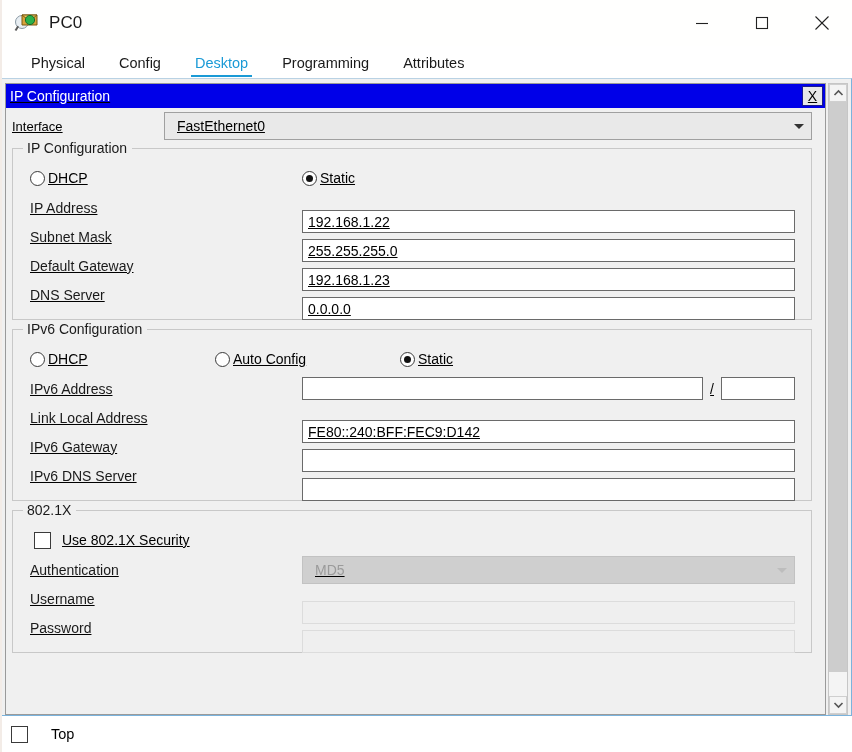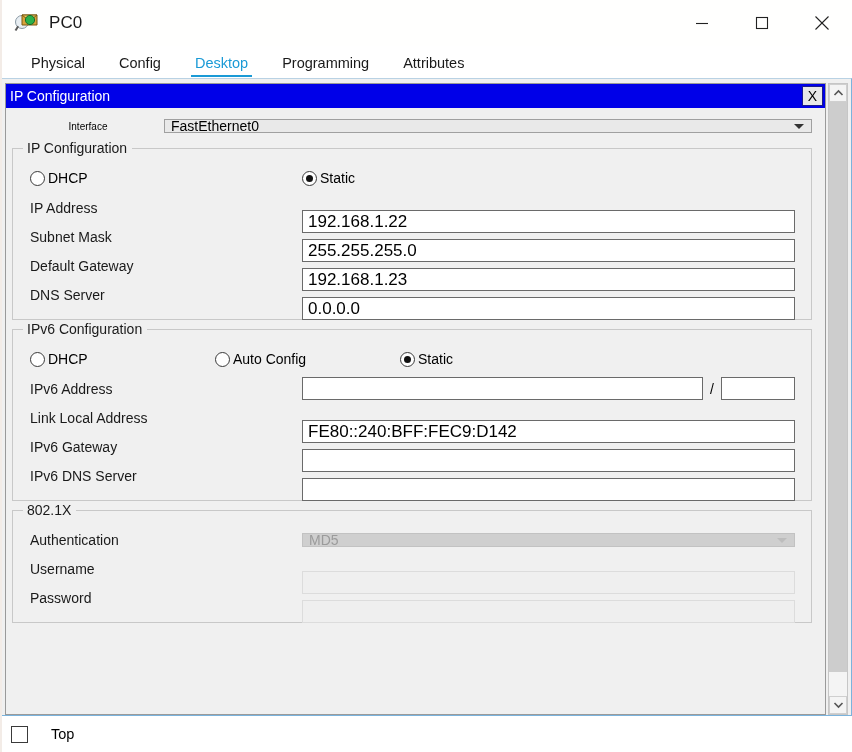--- a/index.html
+++ b/index.html
@@ -109,20 +109,21 @@
     margin: 0 0 0 0;
     border-top: 1px solid #b9d2e4;
     border-left: 1px solid #b9d2e4;
     border-right: 1px solid #7ab3dd;
     border-bottom: 1px solid #7ab3dd;
     box-sizing: border-box;
     position: relative;
     background: #f0f0f0;
     display: flex;
     flex-direction: column;
+    text-decoration: underline;
   }
   .panel-wrap {
     position: relative;
     flex: 1 1 auto;
     display: flex;
     overflow: hidden;
   }
   .ipconf-panel {
     flex: 1 1 auto;
     position: relative;
@@ -164,33 +165,32 @@
   
   .iface-row {
     display: flex;
     align-items: center;
     height: 26px;
     margin-top: 5px;
     padding-left: 6px;
   }
   .iface-label {
     width: 152px;
-    font-size: 10px;
-    text-align: center;
+    font-size: 13px;
   }
   .combo {
     flex: 1 1 auto;
     margin-right: 13px;
-    height: 14px;
+    height: 28px;
     background: #e9e9e9;
     border: 1px solid #a0a0a0;
     box-sizing: border-box;
     display: flex;
     align-items: center;
-    padding: 0 4px 0 6px;
+    padding: 0 4px 0 12px;
     font-size: 14px;
     position: relative;
   }
   .combo .arrow {
     position: absolute;
     right: 7px; top: 50%;
     margin-top: -2px;
     width: 0; height: 0;
     border-left: 5px solid transparent;
     border-right: 5px solid transparent;
@@ -231,21 +231,21 @@
 
   .field {
     flex: 1 1 auto;
     height: 23px;
     background: #ffffff;
     border: 1px solid #6a6a6a;
     box-sizing: border-box;
     display: flex;
     align-items: center;
     padding: 0 5px;
-    font-size: 17px;
+    font-size: 14px;
     margin-right: 16px;
     margin-top: 28px;
   }
   .field.disabled {
     background: #efefef;
     border: 1px solid #dcdcdc;
     color: #b0b0b0;
   }
   .combo.disabled {
     background: #cfcfcf;
@@ -518,20 +518,24 @@
           </div>
           <div class="row">
             <span class="row-label">IPv6 DNS Server</span>
             <span class="field"></span>
           </div>
         </div>
 
         <div class="group">
           <span class="group-title">802.1X</span>
 
+          <div class="check-row">
+            <span class="cbox"></span>
+            <span class="radio-label">Use 802.1X Security</span>
+          </div>
 
           <div class="row">
             <span class="row-label">Authentication</span>
             <span class="combo disabled" style="margin-right:16px">
               <span>MD5</span>
               <span class="arrow"></span>
             </span>
           </div>
           <div class="row">
             <span class="row-label">Username</span>

